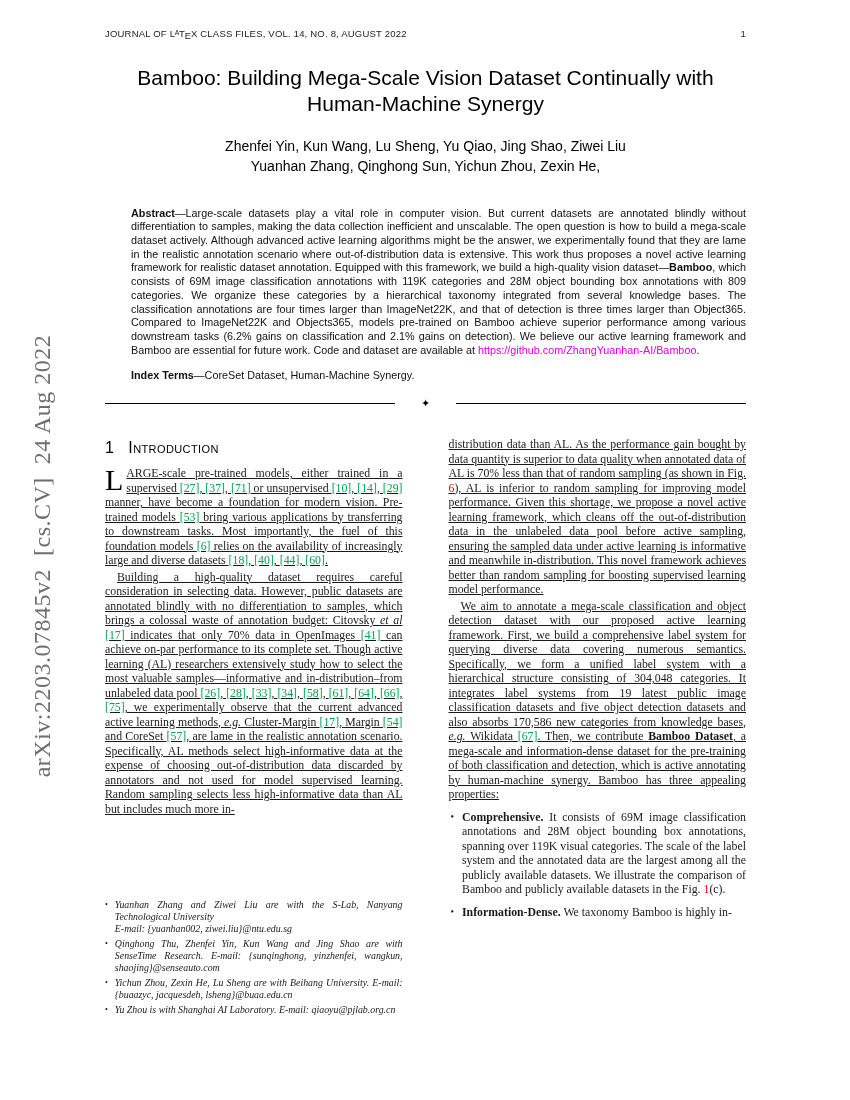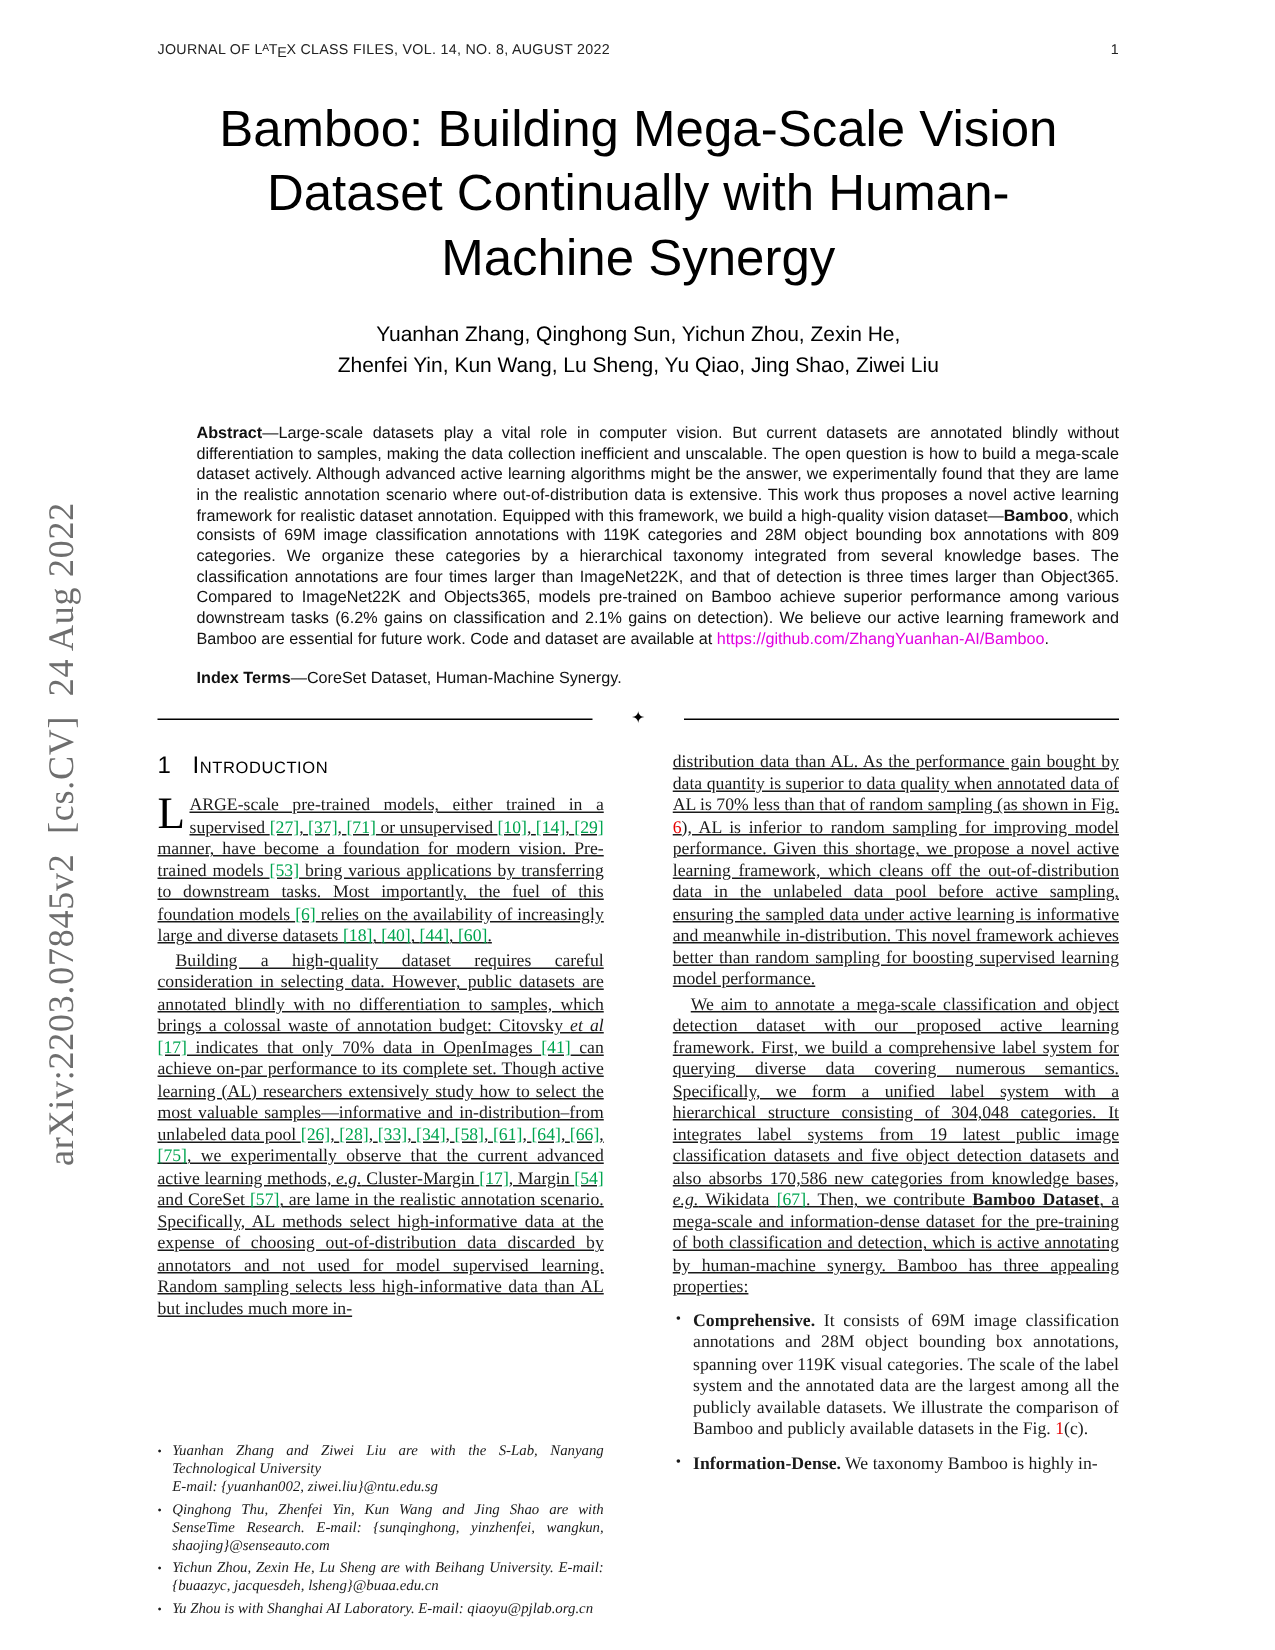--- a/index.html
+++ b/index.html
@@ -34,21 +34,21 @@
     color:#222;
     letter-spacing:0.2px;
   }
   .lx-a { font-size:0.72em; vertical-align:0.28em; margin:0 -0.06em; }
   .lx-e { vertical-align:-0.18em; margin:0 -0.04em; }
   .title {
     margin:24px 18px 0;
     text-align:center;
     font-family:"Liberation Sans", sans-serif;
     font-weight:400;
-    font-size:34px;
+    font-size:21px;
     line-height:1.27;
     color:#000;
   }
   .authors {
     margin-top:18px;
     text-align:center;
     font-family:"Liberation Sans", sans-serif;
     font-size:14px;
     line-height:1.45;
     color:#000;
@@ -69,21 +69,21 @@
     text-align:justify;
   }
   .separator {
     margin-top:15px;
     display:flex;
     align-items:center;
   }
   .separator .rule { flex:1; height:1px; background:#000; }
   .separator .diamond { padding:0 26px; font-size:11px; line-height:1; color:#000; }
   .columns {
-    margin-top:15px;
+    margin-top:28px;
     display:flex;
     gap:46px;
   }
   .col {
     flex:1;
     min-width:0;
     display:flex;
     flex-direction:column;
     height:582px;
   }
@@ -151,22 +151,22 @@
 <div class="content">
 
   <header class="running-header">
     <span><span>JOURNAL OF L</span><span class="lx-a">A</span><span>T</span><span class="lx-e">E</span><span>X CLASS FILES, VOL. 14, NO. 8, AUGUST 2022</span></span>
     <span>1</span>
   </header>
 
   <h1 class="title">Bamboo: Building Mega-Scale Vision Dataset Continually with Human-Machine Synergy</h1>
 
   <div class="authors">
+    <div>Zhenfei Yin, Kun Wang, Lu Sheng, Yu Qiao, Jing Shao, Ziwei Liu</div>
     <div>Yuanhan Zhang, Qinghong Sun, Yichun Zhou, Zexin He,</div>
-    <div>Zhenfei Yin, Kun Wang, Lu Sheng, Yu Qiao, Jing Shao, Ziwei Liu</div>
   </div>
 
   <p class="abstract"><span class="b">Abstract</span><span>—Large-scale datasets play a vital role in computer vision. But current datasets are annotated blindly without differentiation to samples, making the data collection inefficient and unscalable. The open question is how to build a mega-scale dataset actively. Although advanced active learning algorithms might be the answer, we experimentally found that they are lame in the realistic annotation scenario where out-of-distribution data is extensive. This work thus proposes a novel active learning framework for realistic dataset annotation. Equipped with this framework, we build a high-quality vision dataset—</span><span class="b">Bamboo</span><span>, which consists of 69M image classification annotations with 119K categories and 28M object bounding box annotations with 809 categories. We organize these categories by a hierarchical taxonomy integrated from several knowledge bases. The classification annotations are four times larger than ImageNet22K, and that of detection is three times larger than Object365. Compared to ImageNet22K and Objects365, models pre-trained on Bamboo achieve superior performance among various downstream tasks (6.2% gains on classification and 2.1% gains on detection). We believe our active learning framework and Bamboo are essential for future work. Code and dataset are available at </span><span class="link">https://github.com/ZhangYuanhan-AI/Bamboo</span><span>.</span></p>
 
   <p class="index-terms"><span class="b">Index Terms</span><span>—CoreSet Dataset, Human-Machine Synergy.</span></p>
 
   <div class="separator">
     <span class="rule"></span>
     <span class="diamond">✦</span>
     <span class="rule"></span>

